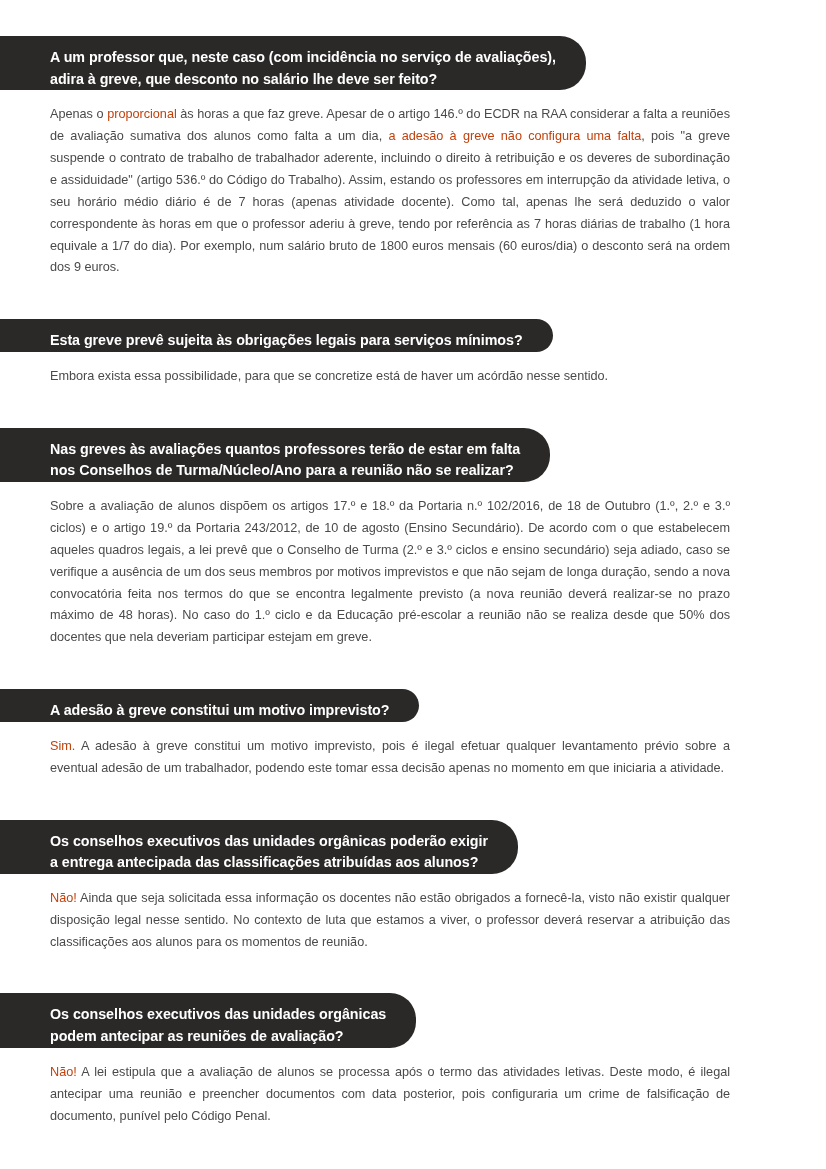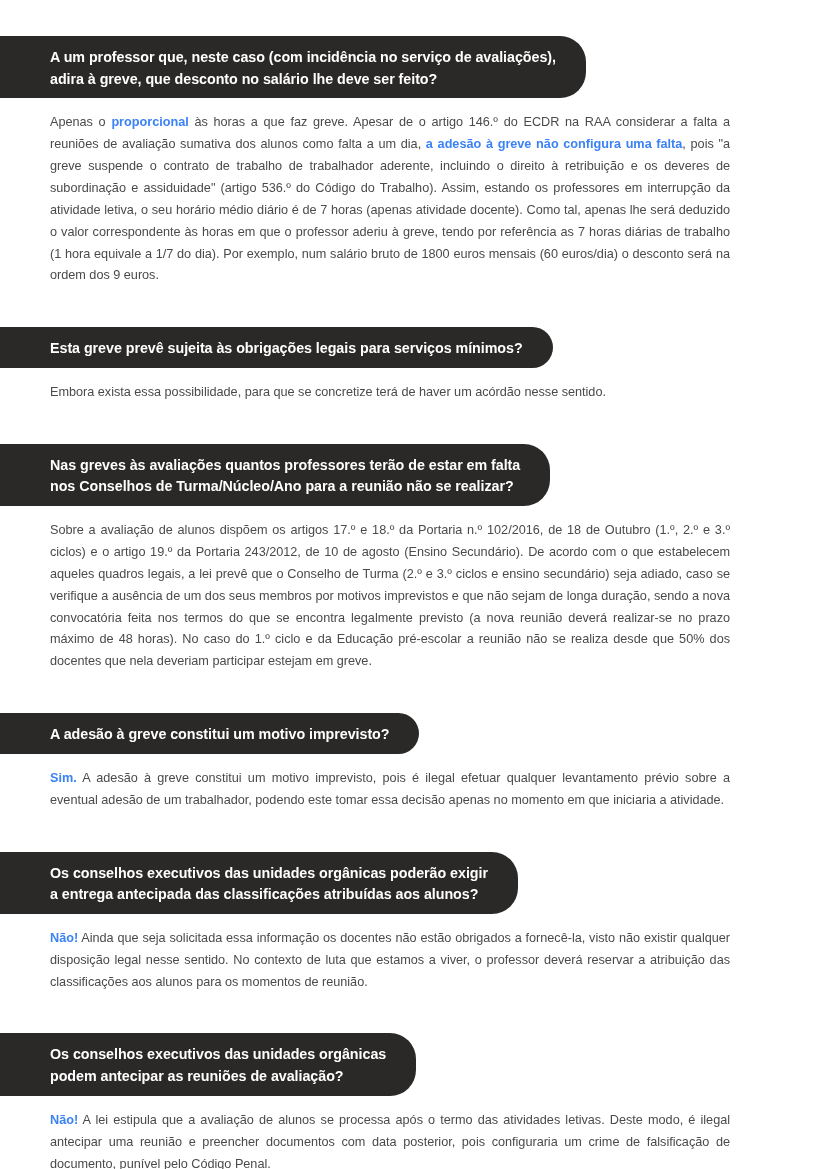--- a/index.html
+++ b/index.html
@@ -26,21 +26,21 @@
   .faq-item {
     margin: 0 0 0 0;
   }
   .qbar {
     background: #2b2928;
     color: #ffffff;
     border-top-right-radius: 26px;
     border-bottom-right-radius: 26px;
     display: inline-block;
     box-sizing: border-box;
-    padding: 11px 30px 8px 50px;
+    padding: 11px 30px 0 50px;
     margin-left: 0;
     font-weight: bold;
     font-size: 14.3px;
     line-height: 1.52;
     letter-spacing: -0.05px;
     max-width: 790px;
   }
   .qbar .qline {
     display: block;
     white-space: nowrap;
@@ -48,32 +48,32 @@
   .answer {
     margin: 14px 48px 0 50px;
     font-size: 12.7px;
     line-height: 1.72;
     text-align: justify;
     color: #4a4a4a;
     hyphens: manual;
     letter-spacing: -0.02px;
   }
   .answer b {
-    color: #3b82f6;
-    font-weight: bold;
+    color: #c2410c;
+    font-weight: normal;
   }
   .gap-after {
     height: 40px;
   }
 </style>
 </head>
 <body>
 
 <div class="page">
   <div id="faq-list">
       <div class="faq-item"><div class="qbar"><span class="qline">A um professor que, neste caso (com incidência no serviço de avaliações),</span><span class="qline">adira à greve, que desconto no salário lhe deve ser feito?</span></div><p class="answer"><span>Apenas o </span><b>proporcional</b><span> às horas a que faz greve. Apesar de o artigo 146.º do ECDR na RAA considerar a falta a reuniões de avaliação sumativa dos alunos como falta a um dia, </span><b>a adesão à greve não configura uma falta</b><span>, pois "a greve suspende o contrato de trabalho de trabalhador aderente, incluindo o direito à retribuição e os deveres de subordinação e assiduidade" (artigo 536.º do Código do Trabalho). Assim, estando os professores em interrupção da atividade letiva, o seu horário médio diário é de 7 horas (apenas atividade docente). Como tal, apenas lhe será deduzido o valor correspondente às horas em que o professor aderiu à greve, tendo por referência as 7 horas diárias de trabalho (1 hora equivale a 1/7 do dia). Por exemplo, num salário bruto de 1800 euros mensais (60 euros/dia) o desconto será na ordem dos 9 euros.</span></p><div class="gap-after"></div></div>
-      <div class="faq-item"><div class="qbar"><span class="qline">Esta greve prevê sujeita às obrigações legais para serviços mínimos?</span></div><p class="answer"><span>Embora exista essa possibilidade, para que se concretize terá de haver um acórdão nesse sentido.</span></p><div class="gap-after"></div></div>
+      <div class="faq-item"><div class="qbar"><span class="qline">Esta greve prevê sujeita às obrigações legais para serviços mínimos?</span></div><p class="answer"><span>Embora exista essa possibilidade, para que se concretize está de haver um acórdão nesse sentido.</span></p><div class="gap-after"></div></div>
       <div class="faq-item"><div class="qbar"><span class="qline">Nas greves às avaliações quantos professores terão de estar em falta</span><span class="qline">nos Conselhos de Turma/Núcleo/Ano para a reunião não se realizar?</span></div><p class="answer"><span>Sobre a avaliação de alunos dispõem os artigos 17.º e 18.º da Portaria n.º 102/2016, de 18 de Outubro (1.º, 2.º e 3.º ciclos) e o artigo 19.º da Portaria 243/2012, de 10 de agosto (Ensino Secundário). De acordo com o que estabelecem aqueles quadros legais, a lei prevê que o Conselho de Turma (2.º e 3.º ciclos e ensino secundário) seja adiado, caso se verifique a ausência de um dos seus membros por motivos imprevistos e que não sejam de longa duração, sendo a nova convocatória feita nos termos do que se encontra legalmente previsto (a nova reunião deverá realizar-se no prazo máximo de 48 horas). No caso do 1.º ciclo e da Educação pré-escolar a reunião não se realiza desde que  50% dos docentes que nela deveriam participar estejam em greve.</span></p><div class="gap-after"></div></div>
       <div class="faq-item"><div class="qbar"><span class="qline">A adesão à greve constitui um motivo imprevisto?</span></div><p class="answer"><b>Sim.</b><span> A adesão à greve constitui um motivo imprevisto, pois é ilegal efetuar qualquer levantamento prévio sobre a eventual adesão de um trabalhador, podendo este tomar essa decisão apenas no momento em que iniciaria a atividade.</span></p><div class="gap-after"></div></div>
       <div class="faq-item"><div class="qbar"><span class="qline">Os conselhos executivos das unidades orgânicas poderão exigir</span><span class="qline">a entrega antecipada das classificações atribuídas aos alunos?</span></div><p class="answer"><b>Não!</b><span> Ainda que seja solicitada essa informação os docentes não estão obrigados a fornecê-la, visto não existir qualquer disposição legal nesse sentido. No contexto de luta que estamos a viver, o professor deverá reservar a atribuição das classificações aos alunos para os momentos de reunião.</span></p><div class="gap-after"></div></div>
       <div class="faq-item"><div class="qbar"><span class="qline">Os conselhos executivos das unidades orgânicas</span><span class="qline">podem antecipar as reuniões de avaliação?</span></div><p class="answer"><b>Não!</b><span> A lei estipula que a avaliação de alunos se processa após o termo das atividades letivas. Deste modo, é ilegal antecipar uma reunião e preencher documentos com data posterior, pois configuraria um crime de falsificação de documento, punível pelo Código Penal.</span></p></div>
     </div>
 </div>
 
 </body></html>

